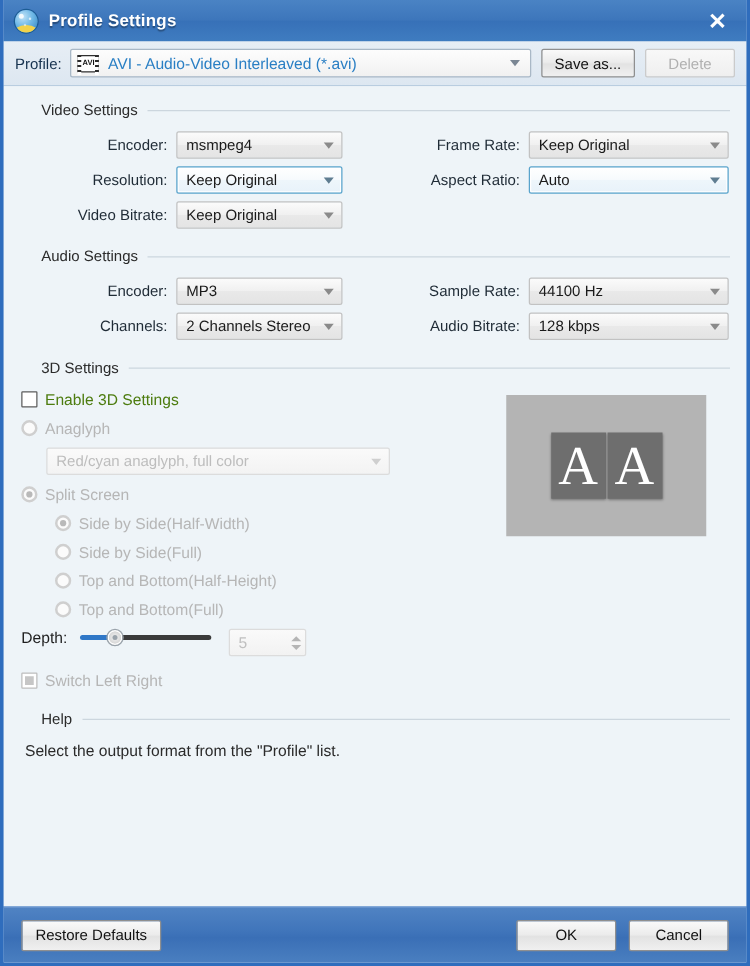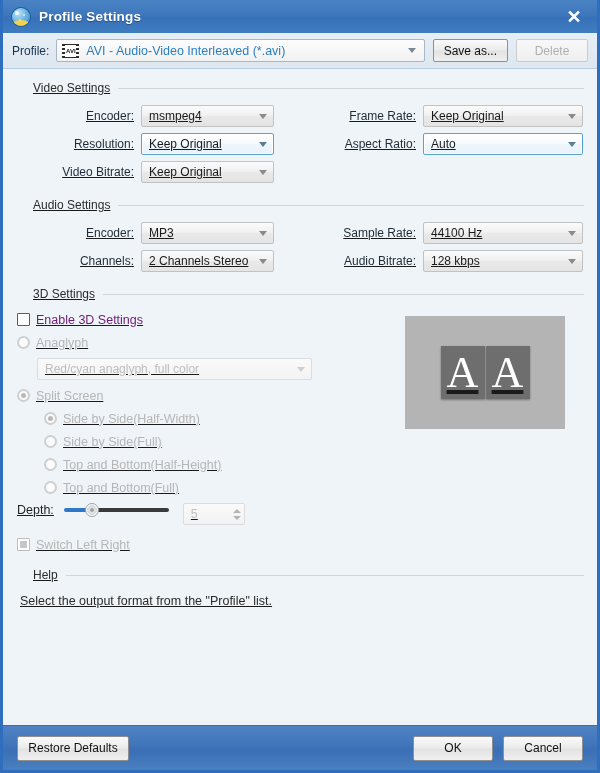--- a/index.html
+++ b/index.html
@@ -195,21 +195,20 @@
     background: #eef4f8;
     padding: 0 13px;
     box-sizing: border-box;
     position: relative;
     overflow: hidden;
   }
 
   .group {
     position: relative;
     margin-top: 12px;
-    text-decoration: underline;
   }
   .group-header {
     display: flex;
     align-items: center;
     height: 14px;
     padding-left: 17px;
     box-sizing: border-box;
   }
   .group-title {
     font-size: 12px;
@@ -345,21 +344,21 @@
     position: relative;
   }
   .radio.checked:after {
     content: "";
     position: absolute;
     left: 2px; top: 2px;
     width: 5px; height: 5px;
     border-radius: 50%;
     background: #b9b9b9;
   }
-  .opt-label { color: #701a75; }
+  .opt-label { color: #4d7c0f; }
   .opt-label.dim { color: #b6b6b6; }
 
   .anaglyph-combo-row {
     padding-left: 21px;
     margin: 4px 0 4px 0;
   }
   .anaglyph-combo { width: 275px; }
 
   
   .depth-row {

